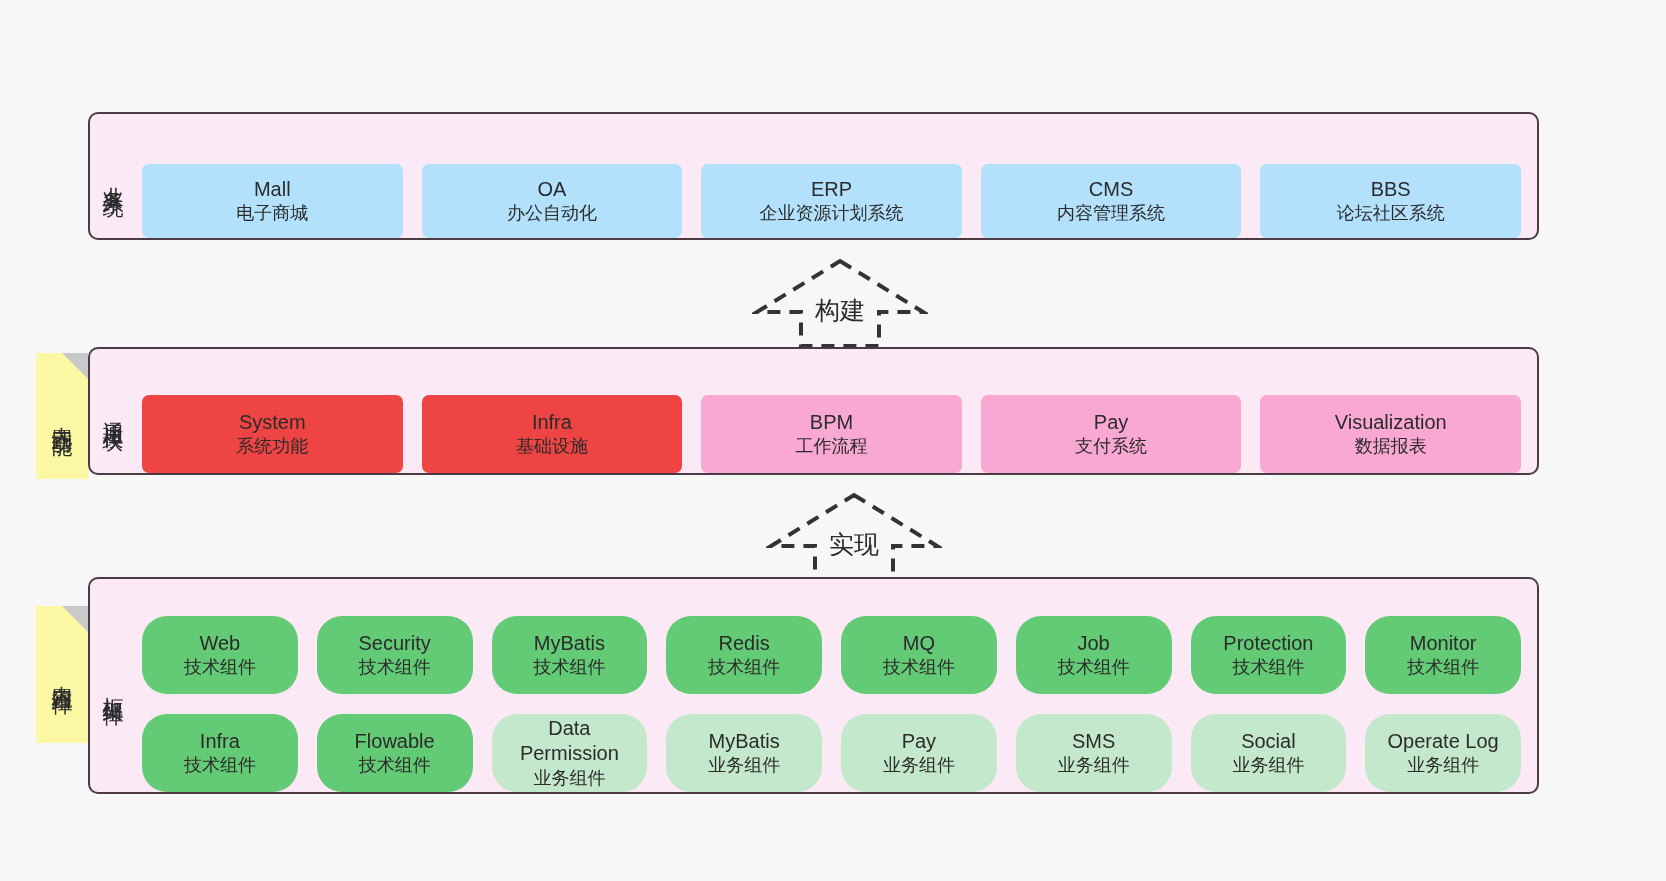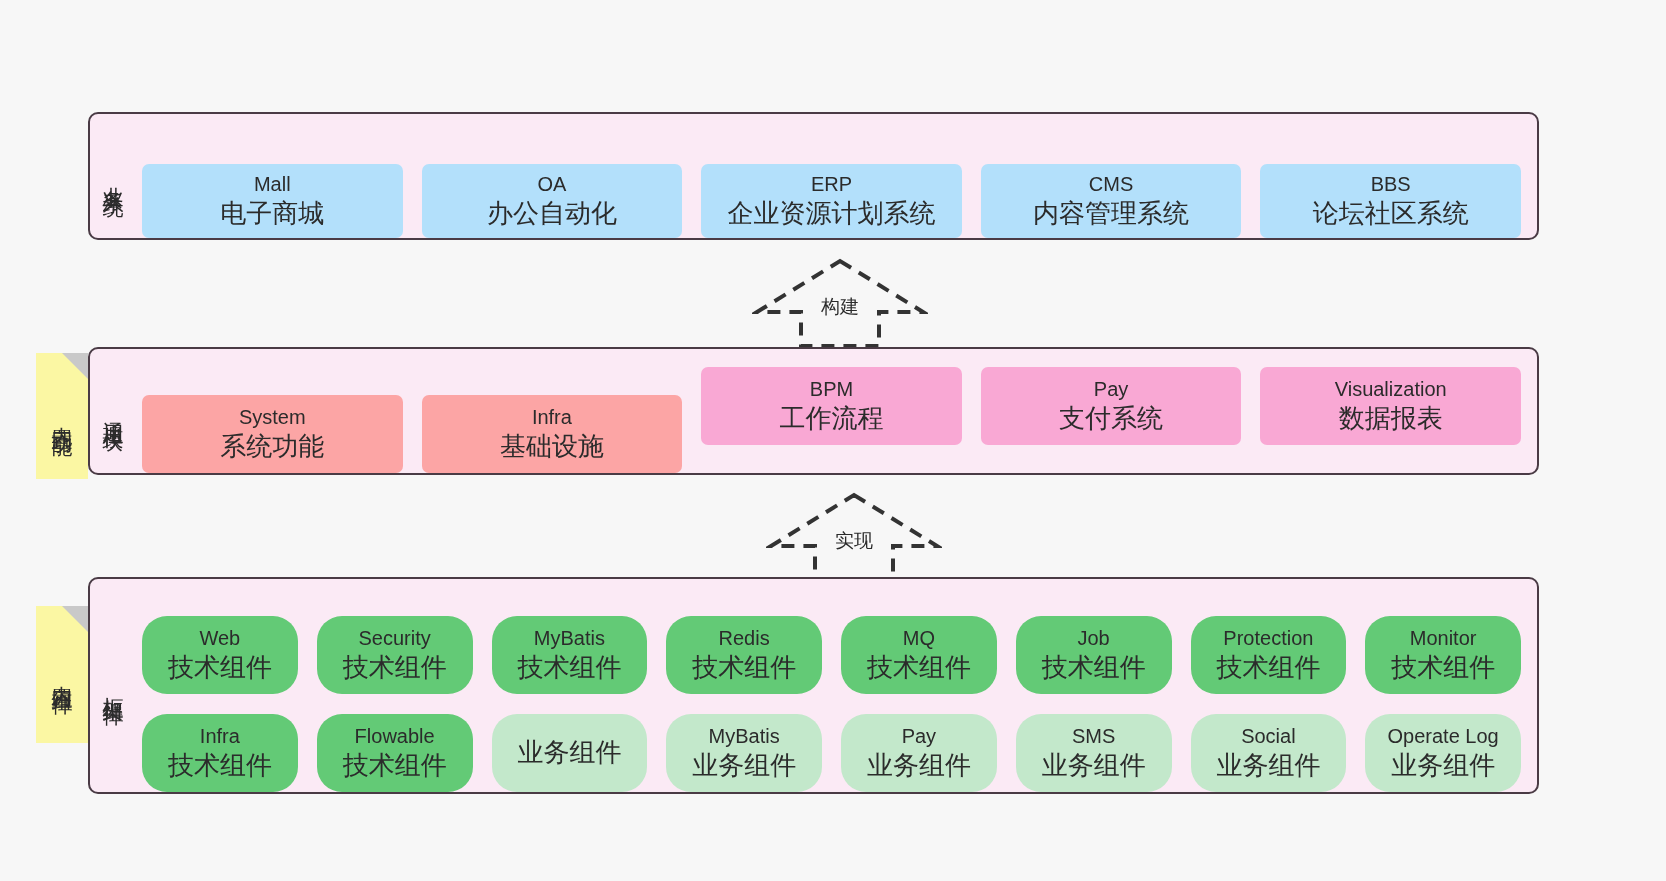--- a/index.html
+++ b/index.html
@@ -62,24 +62,24 @@
     display: flex;
     flex-direction: column;
     align-items: center;
     justify-content: center;
     text-align: center;
     line-height: 1.28;
     color: #2b2b2b;
     padding: 4px 6px;
   }
   .card .en { font-size: 20px; }
-  .card .cn { font-size: 26px; }
+  .card .cn { font-size: 18px; }
 
   .card.blue       { background: #b3e0fb; }
-  .card.red        { background: #fca5a5; margin-top: 28px; }
+  .card.red        { background: #ef4444; }
   .card.pink       { background: #f9a8d4; }
   .card.green      { background: #63ca76; }
   .card.lightgreen { background: #c3e8cb; }
 
   
   #layer-business  { left: 88px;  top: 112px; width: 1451px; height: 128px; }
   #layer-business .card { height: 74px; }
 
   #layer-common    { left: 88px;  top: 347px; width: 1451px; height: 128px; }
   #layer-common .card { height: 78px; }
@@ -115,21 +115,21 @@
   #note-builtin-func { left: 36px; top: 353px; width: 52px; height: 126px; }
   #note-builtin-comp { left: 36px; top: 606px; width: 52px; height: 137px; }
 
   
   .arrow-group { position: absolute; }
   .arrow-group svg { display: block; }
   .arrow-label {
     position: absolute;
     left: 0; right: 0;
     text-align: center;
-    font-size: 19px;
+    font-size: 25px;
     color: #2b2b2b;
     user-select: none;
     white-space: nowrap;
   }
   #arrow-build  { left: 752px; top: 256px; width: 176px; height: 95px; }
   #arrow-build  .arrow-label { top: 38px; }
   #arrow-impl   { left: 766px; top: 490px; width: 176px; height: 95px; }
   #arrow-impl   .arrow-label { top: 38px; }
 </style>
 </head>
@@ -249,20 +249,21 @@
       <div class="row">
         <div class="card green">
           <span class="en">Infra</span>
           <span class="cn">技术组件</span>
         </div>
         <div class="card green">
           <span class="en">Flowable</span>
           <span class="cn">技术组件</span>
         </div>
         <div class="card lightgreen">
+          <span class="en">Data Permission</span>
           <span class="cn">业务组件</span>
         </div>
         <div class="card lightgreen">
           <span class="en">MyBatis</span>
           <span class="cn">业务组件</span>
         </div>
         <div class="card lightgreen">
           <span class="en">Pay</span>
           <span class="cn">业务组件</span>
         </div>

